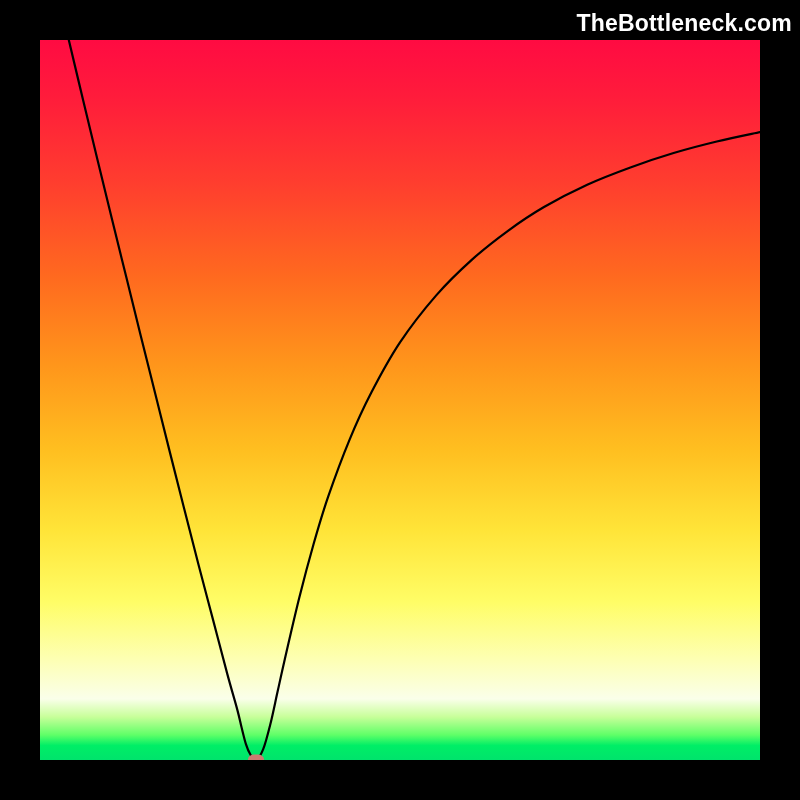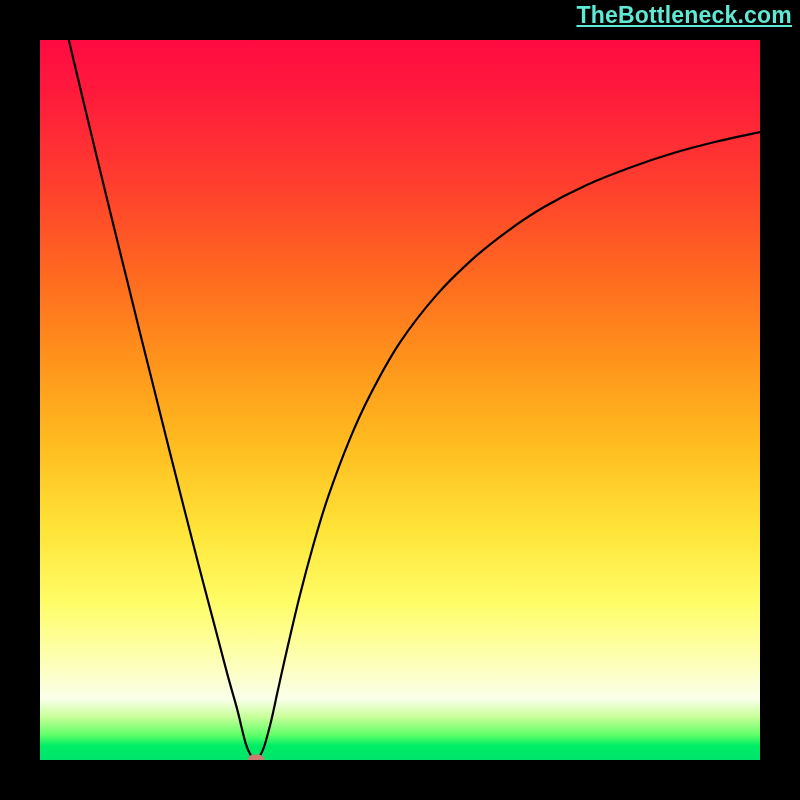--- a/index.html
+++ b/index.html
@@ -48,27 +48,26 @@
   }
   svg.curve {
     position: absolute;
     inset: 0;
     width: 100%;
     height: 100%;
     display: block;
   }
   .watermark {
     position: absolute;
-    top: 4px;
+    top: 12px;
     right: 8px;
     font: 600 23px/1 Arial, Helvetica, sans-serif;
-    color: #5eead4;
+    color: #ffffff;
     letter-spacing: 0.2px;
     user-select: none;
-    text-decoration: underline;
   }
   .dot {
     position: absolute;
     width: 16px;
     height: 11px;
     border-radius: 6px / 5px;
     background: #cd7a71;
     transform: translate(-50%, -50%);
   }
 </style>

